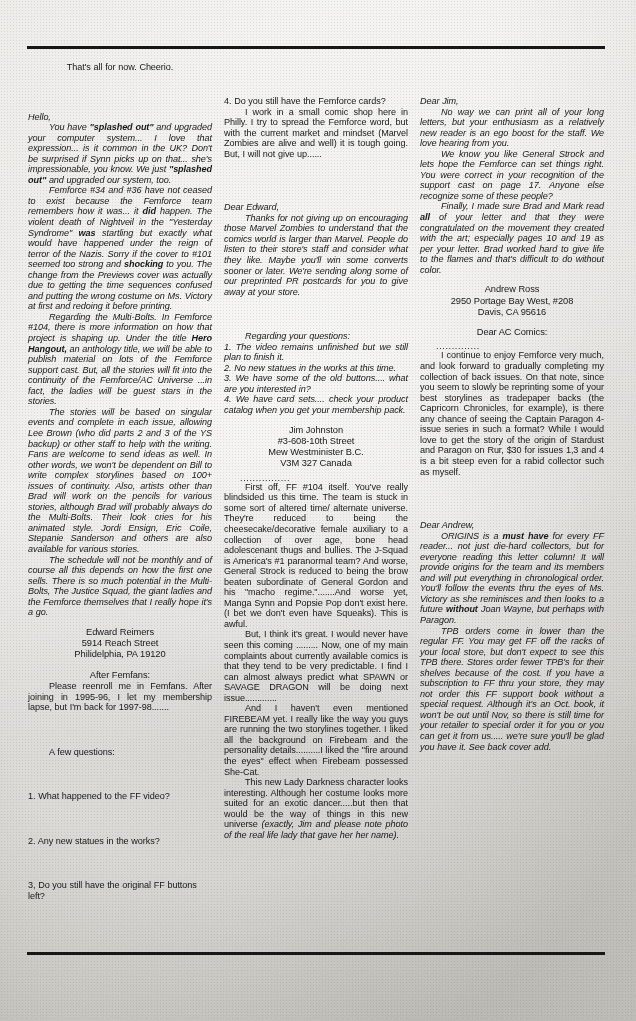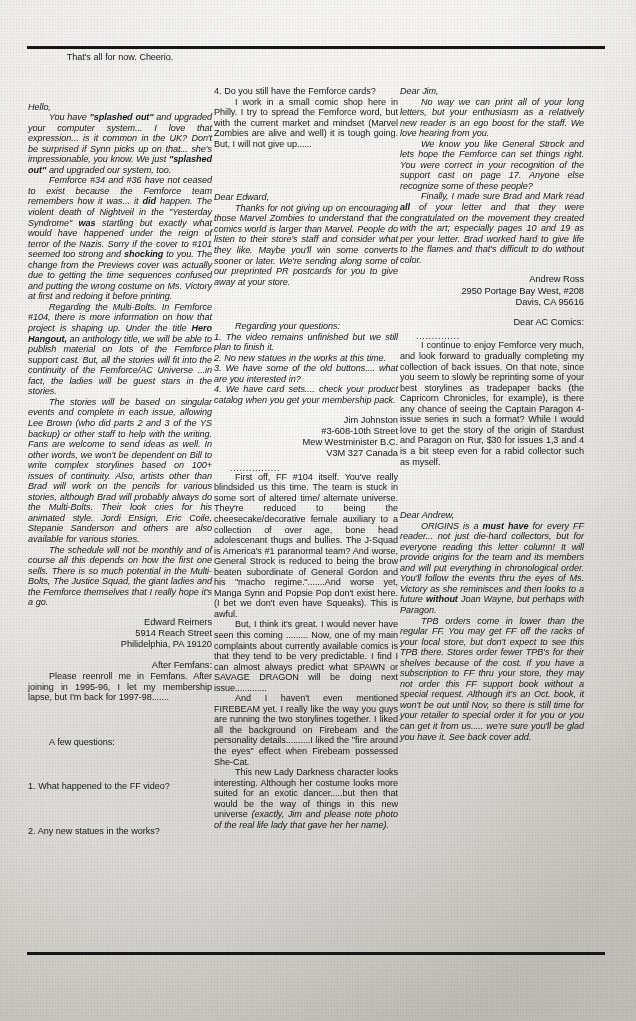--- a/index.html
+++ b/index.html
@@ -49,25 +49,25 @@
     left: 27px;
     right: 31px;
     height: 3px;
     background: #171717;
   }
   #rule-top    { top: 46px; }
   #rule-bottom { top: 952px; }
 
   #columns {
     position: absolute;
-    top: 52px;
+    top: 62px;
     left: 28px;
     width: 580px;
     display: flex;
-    gap: 2px;
+    gap: 12px;
   }
   .column {
     width: 184px;
     flex: 0 0 184px;
   }
 
   
   .p {
     margin: 0;
     color: #16181a;
@@ -83,21 +83,21 @@
   .p.center { text-align: center; text-indent: 0; }
   .ital     { font-style: italic; }
   .ital .p, .p.ital { font-style: italic; }
   .gap      { height: 9px; }
   .gap-sm   { height: 5px; }
   .addr {
     margin: 0;
     color: #16181a;
     font-size: 9.3px;
     line-height: 11.3px;
-    text-align: right;
+    text-align: center;
     letter-spacing: -0.05px;
   }
   .dots {
     margin: 0 0 0 16px;
     color: #16181a;
     font-size: 9.1px;
     line-height: 7px;
     letter-spacing: 0.6px;
   }
   b, strong { font-weight: bold; }
@@ -135,20 +135,21 @@
       <p class="addr">Edward Reimers</p>
       <p class="addr">5914 Reach Street</p>
       <p class="addr">Philidelphia, PA  19120</p>
 
       <div class="gap"></div>
       <p class="addr">After Femfans:</p>
       <p class="p indent">Please reenroll me in Femfans. After joining in 1995-96, I let my membership lapse, but I'm back for 1997-98.......</p>
       <p class="p indent noj">A few questions:</p>
       <p class="p noj">1. What happened to the FF video?</p>
       <p class="p noj">2. Any new statues in the works?</p>
+      <p class="p noj">3, Do you still have the original FF buttons left?</p>
 
     </div>
 
     <div class="column">
 
       <p class="p noj">4. Do you still have the Femforce cards?</p>
       <p class="p indent">I work in a small comic shop here in Philly.  I try to spread the Femforce word, but with the current market and mindset (Marvel Zombies are alive and well) it is tough going.  But, I will not give up......</p>
 
       <div class="gap"></div>
       <p class="p noj ital">Dear Edward,</p>

